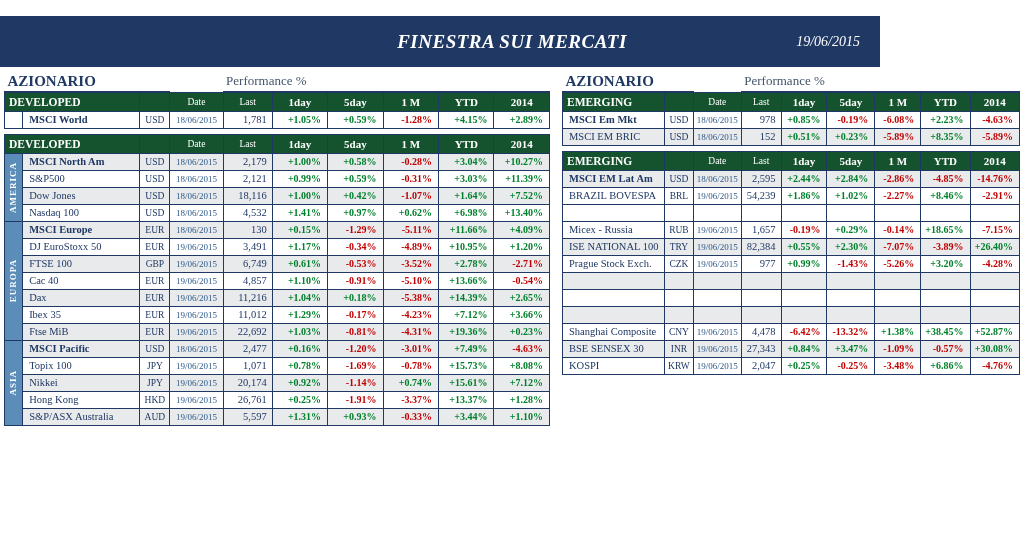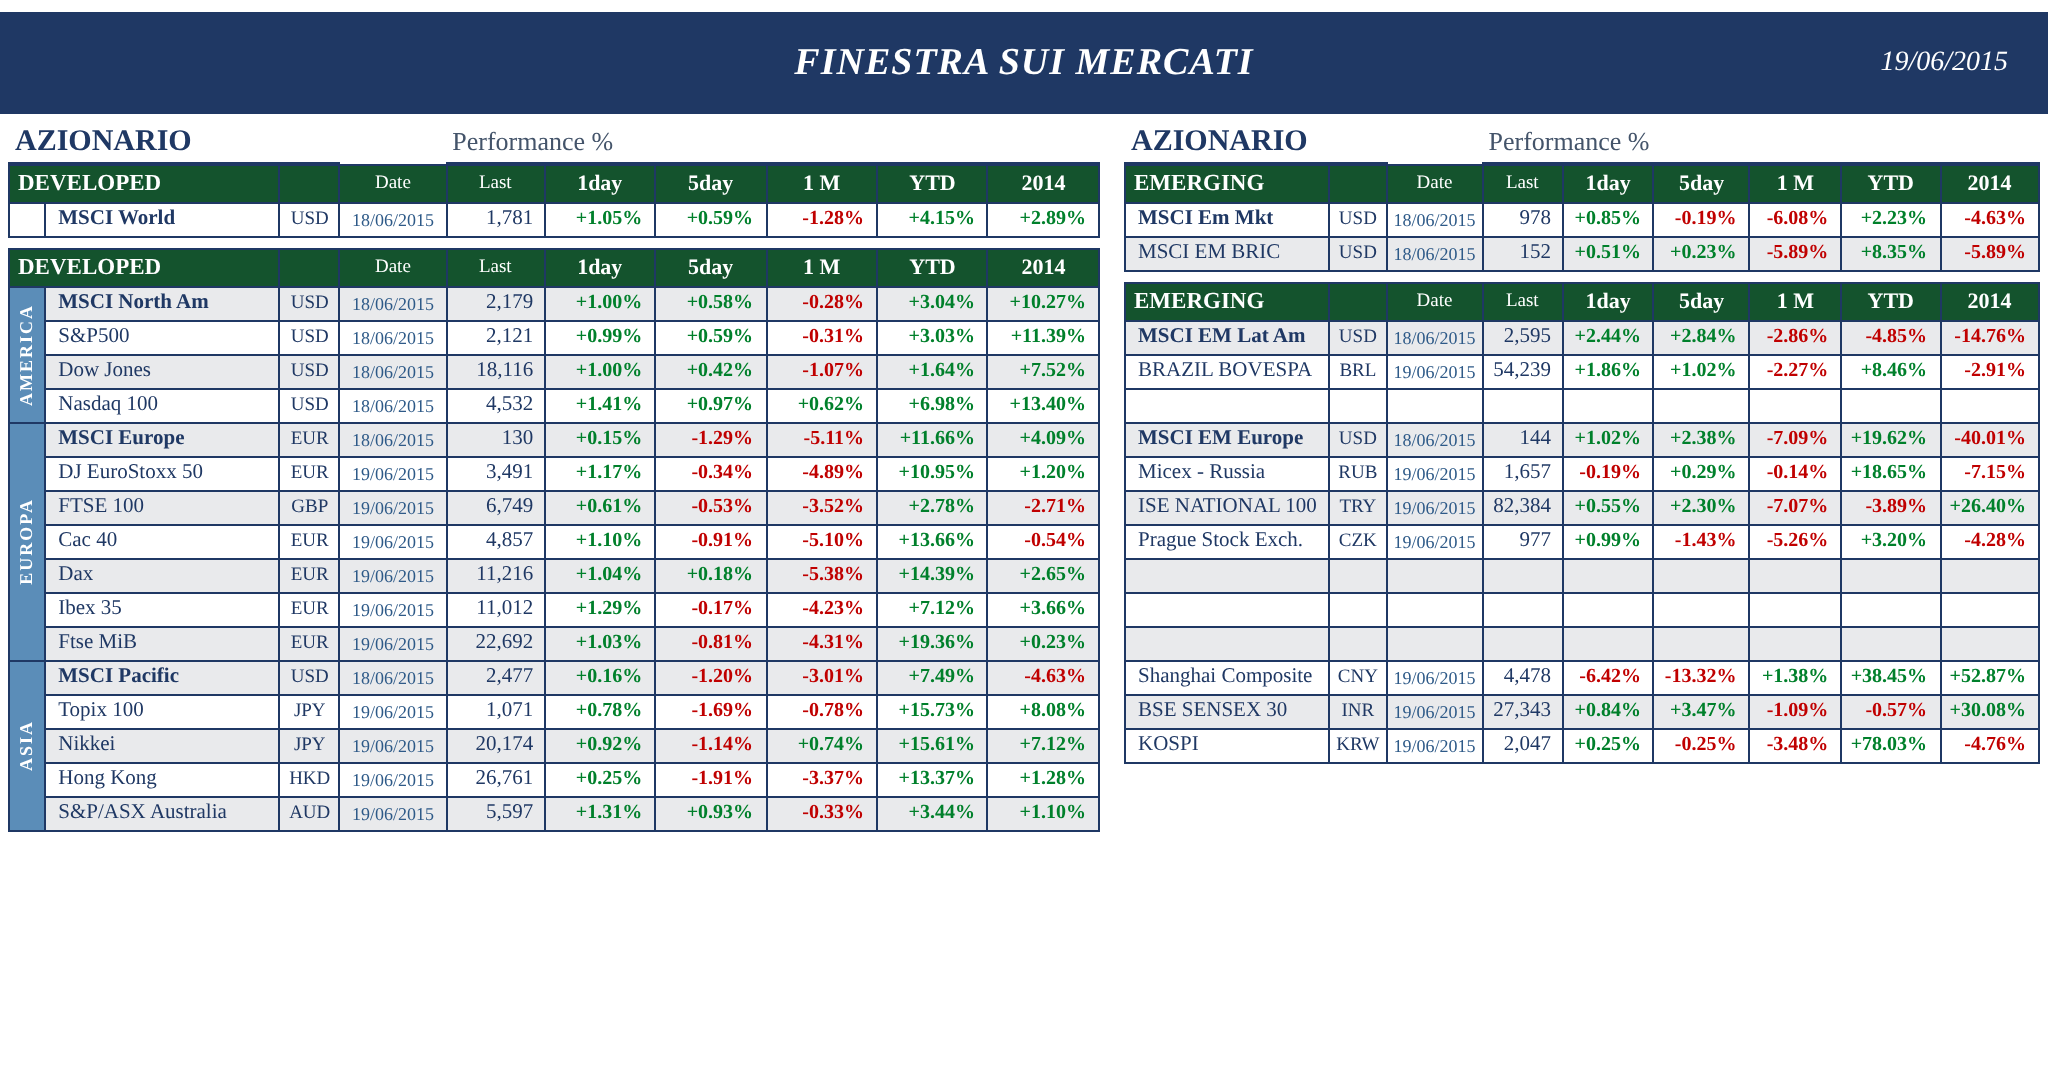--- a/index.html
+++ b/index.html
@@ -6,37 +6,37 @@
   body{
     width:1024px;height:534px;
     background:#ffffff;
     font-family:"Liberation Serif", serif;
     overflow:hidden;
   }
   .page{position:relative;width:1024px;height:534px;}
 
   
   .banner{
-    position:absolute;left:0;top:6px;width:1024px;height:51px;
+    position:absolute;left:0;top:16px;width:880px;height:51px;
     background:#1f3864;
     color:#ffffff;
   }
   .banner-title{
     position:absolute;left:0;top:0;width:1024px;height:51px;
     display:flex;align-items:center;justify-content:center;
     font-size:19px;font-weight:bold;font-style:italic;letter-spacing:.5px;
   }
   .banner-date{
     position:absolute;right:20px;top:0;height:51px;
     display:flex;align-items:center;
     font-size:14px;font-style:italic;
   }
 
   
-  .block{position:absolute;top:60px;}
+  .block{position:absolute;top:70px;}
   .block.left{left:4px;width:546px;}
   .block.right{left:562px;width:458px;}
 
   table{border-collapse:collapse;width:100%;}
   td,th{
     border:1px solid #1f3864;
     padding:0 3px;
     font-size:10.5px;
     line-height:16px;
     height:17px;
@@ -447,31 +447,20 @@
             <td class="ccy white"></td>
             <td class="dt white"></td>
             <td class="last white"></td>
             <td class="num white "></td>
             <td class="num white "></td>
             <td class="num white "></td>
             <td class="num white "></td>
             <td class="num white "></td>
           </tr>
           <tr>
-            <td class="name bold gray">MSCI EM Europe</td>
-            <td class="ccy gray">USD</td>
-            <td class="dt gray">18/06/2015</td>
-            <td class="last gray">144</td>
-            <td class="num gray pos">+1.02%</td>
-            <td class="num gray pos">+2.38%</td>
-            <td class="num gray neg">-7.09%</td>
-            <td class="num gray pos">+19.62%</td>
-            <td class="num gray neg">-40.01%</td>
-          </tr>
-          <tr>
             <td class="name  white">Micex - Russia</td>
             <td class="ccy white">RUB</td>
             <td class="dt white">19/06/2015</td>
             <td class="last white">1,657</td>
             <td class="num white neg">-0.19%</td>
             <td class="num white pos">+0.29%</td>
             <td class="num white neg">-0.14%</td>
             <td class="num white pos">+18.65%</td>
             <td class="num white neg">-7.15%</td>
           </tr>
@@ -553,20 +542,20 @@
             <td class="num gray pos">+30.08%</td>
           </tr>
           <tr>
             <td class="name  white">KOSPI</td>
             <td class="ccy white">KRW</td>
             <td class="dt white">19/06/2015</td>
             <td class="last white">2,047</td>
             <td class="num white pos">+0.25%</td>
             <td class="num white neg">-0.25%</td>
             <td class="num white neg">-3.48%</td>
-            <td class="num white pos">+78.03%</td>
+            <td class="num white pos">+6.86%</td>
             <td class="num white neg">-4.76%</td>
           </tr>
         </tbody>
     </table>
   </div>
 
 </div>
 
 </body></html>

